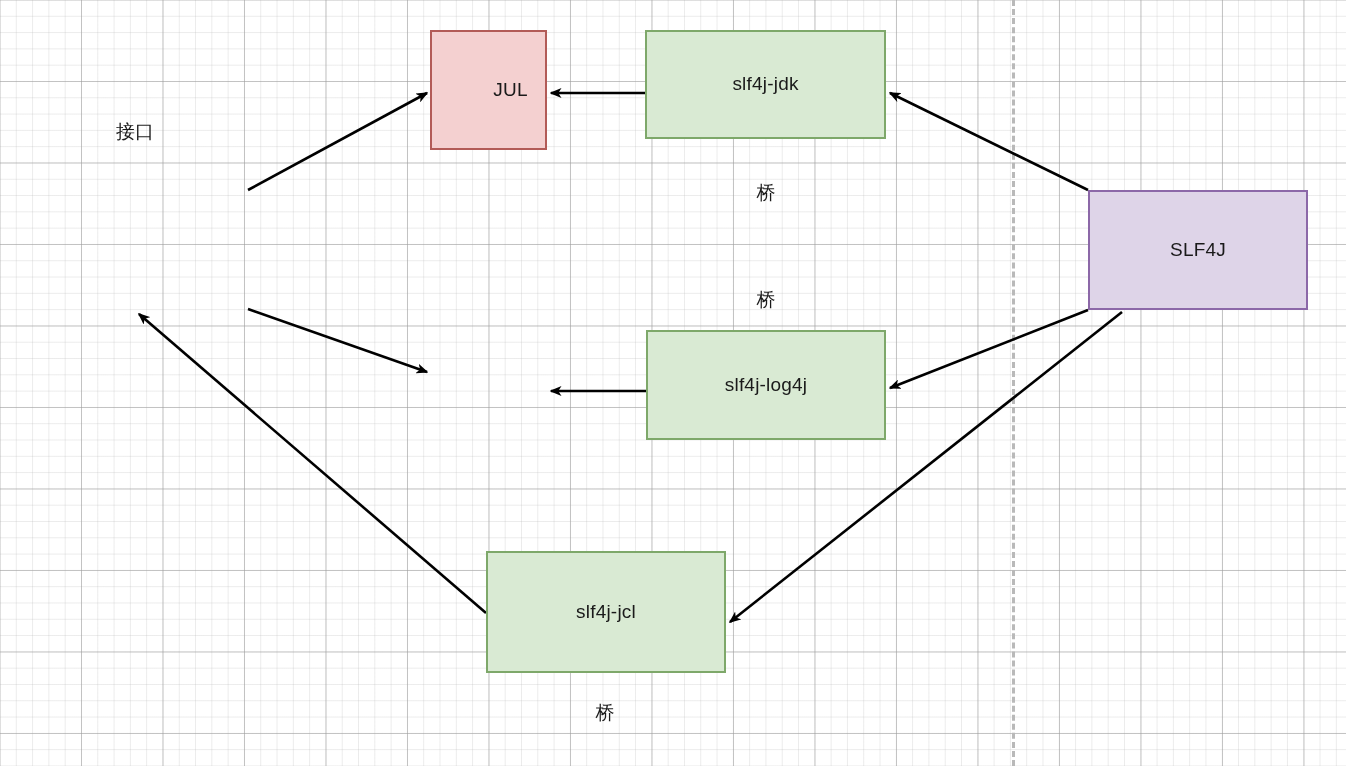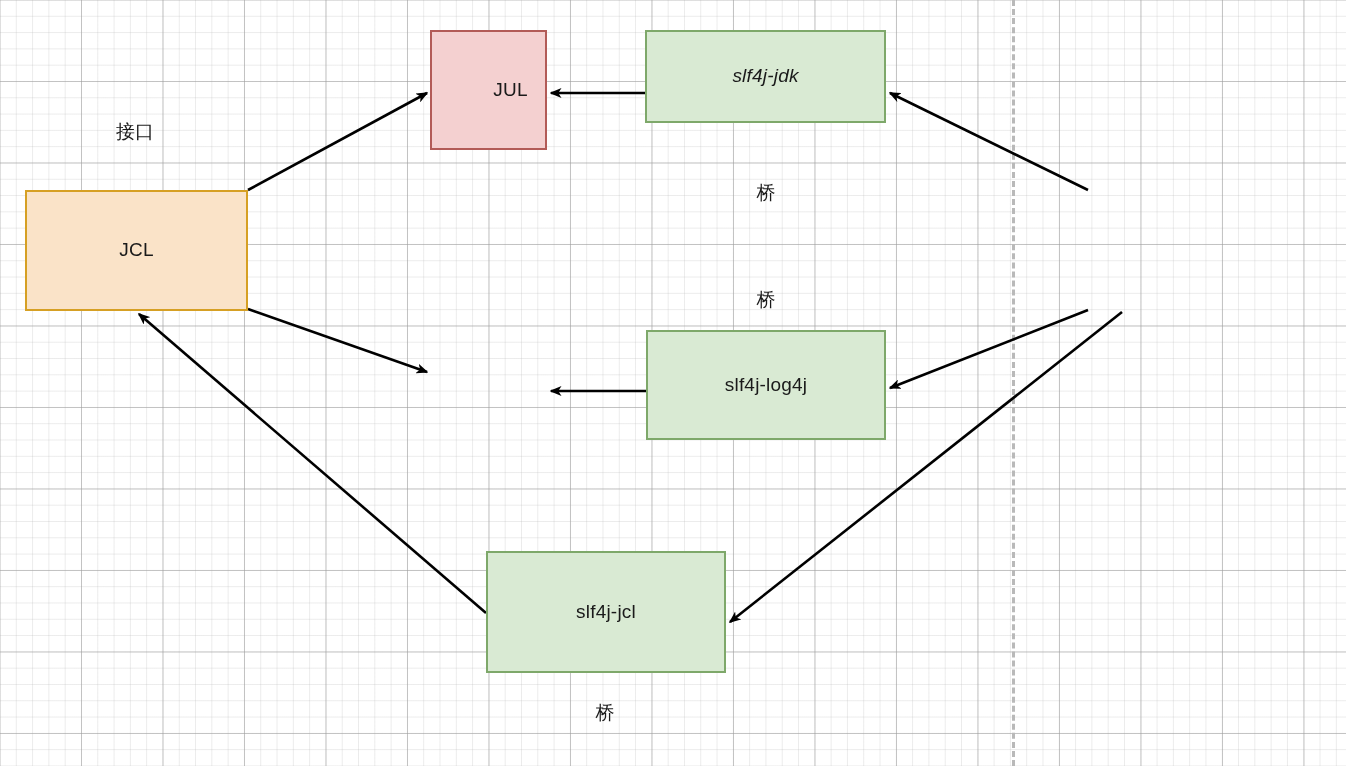--- a/index.html
+++ b/index.html
@@ -89,34 +89,34 @@
         <line x1="645" y1="93" x2="551" y2="93" stroke="#000000" stroke-width="2.6" marker-end="url(#arrowhead)"></line>
         <line x1="1088" y1="190" x2="890" y2="93" stroke="#000000" stroke-width="2.6" marker-end="url(#arrowhead)"></line>
         <line x1="248" y1="309" x2="427" y2="372" stroke="#000000" stroke-width="2.6" marker-end="url(#arrowhead)"></line>
         <line x1="646" y1="391" x2="551" y2="391" stroke="#000000" stroke-width="2.6" marker-end="url(#arrowhead)"></line>
         <line x1="1088" y1="310" x2="890" y2="388" stroke="#000000" stroke-width="2.6" marker-end="url(#arrowhead)"></line>
         <line x1="1122" y1="312" x2="730" y2="622" stroke="#000000" stroke-width="2.6" marker-end="url(#arrowhead)"></line>
         <line x1="486" y1="613" x2="139" y2="314" stroke="#000000" stroke-width="2.6" marker-end="url(#arrowhead)"></line>
       </g>
   </svg>
 
-  <div class="node" style="left: 25px; top: 190px; width: 223px; height: 121px; background-color: rgb(250, 227, 200); border-color: rgb(214, 160, 36);">
-    <span class="node-label">JCL</span>
-  </div>
   <div class="node" style="left: 430px; top: 30px; width: 117px; height: 120px; background-color: rgb(244, 208, 208); border-color: rgb(178, 91, 87); padding-left: 44px;">
     <span class="node-label">JUL</span>
   </div>
-  <div class="node" style="left: 645px; top: 30px; width: 241px; height: 93px; background-color: rgb(217, 234, 211); border-color: rgb(126, 168, 106); font-style: italic;">
+  <div class="node" style="left: 645px; top: 30px; width: 241px; height: 109px; background-color: rgb(217, 234, 211); border-color: rgb(126, 168, 106);">
     <span class="node-label">slf4j-jdk</span>
   </div>
   <div class="node" style="left: 646px; top: 330px; width: 240px; height: 110px; background-color: rgb(217, 234, 211); border-color: rgb(126, 168, 106);">
     <span class="node-label">slf4j-log4j</span>
   </div>
   <div class="node" style="left: 486px; top: 551px; width: 240px; height: 122px; background-color: rgb(217, 234, 211); border-color: rgb(126, 168, 106); text-align: center;">
     <span class="node-label">slf4j-jcl</span>
+  </div>
+  <div class="node" style="left: 1088px; top: 190px; width: 220px; height: 120px; background-color: rgb(222, 212, 232); border-color: rgb(140, 104, 168);">
+    <span class="node-label">SLF4J</span>
   </div>
 
   <div class="anno" style="left: 135px; top: 131px;">接口</div>
   <div class="anno" style="left: 766px; top: 192px;">桥</div>
   <div class="anno" style="left: 766px; top: 299px;">桥</div>
   <div class="anno" style="left: 605px; top: 712px;">桥</div>
 
 </div>
 
 </body></html>

